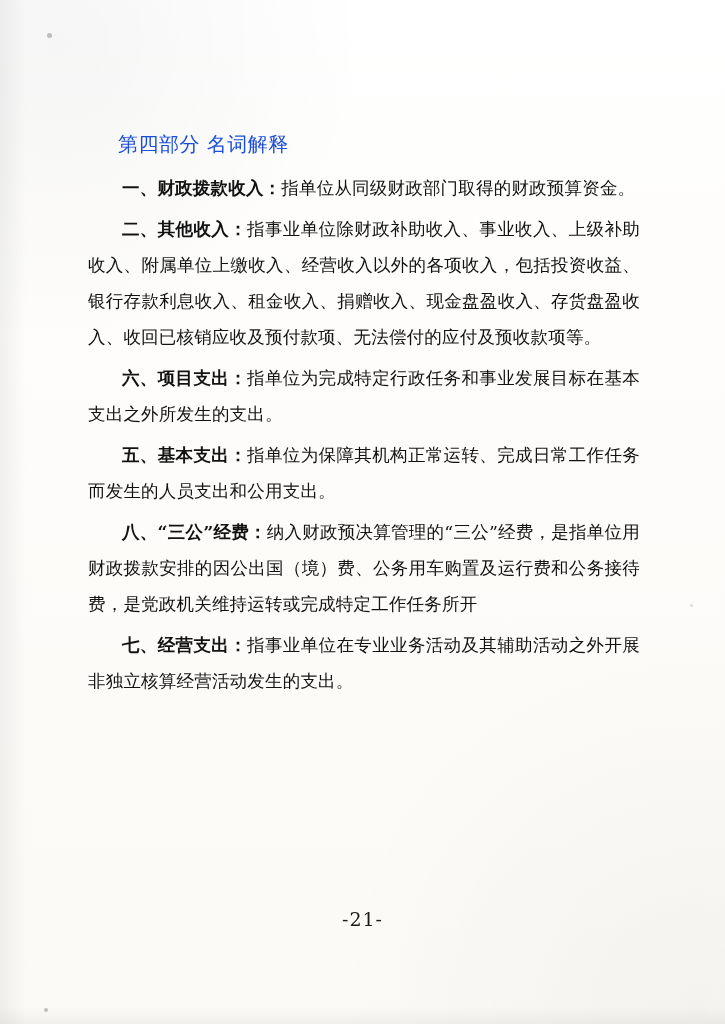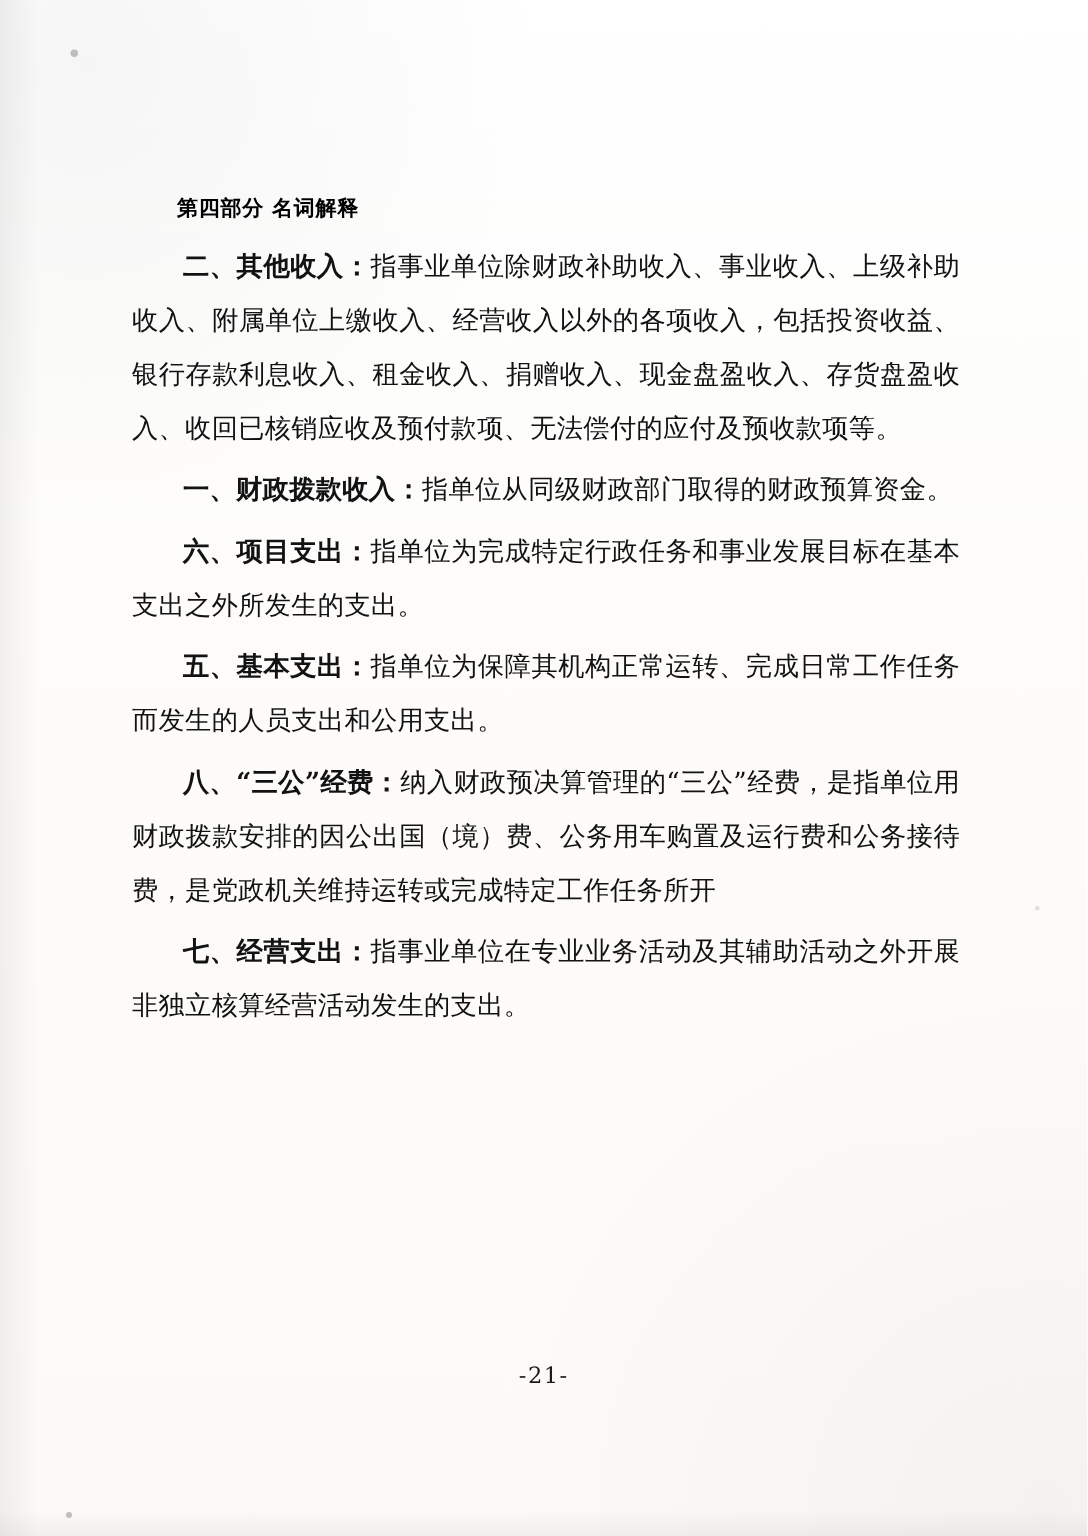--- a/index.html
+++ b/index.html
@@ -26,24 +26,24 @@
       linear-gradient(180deg, #ffffff 0%, #fdfcfa 40%, #fbfaf7 100%);
     pointer-events: none;
   }
   .content {
     position: absolute;
     left: 88px;
     top: 128px;
     width: 552px;
   }
   .doc-heading {
-    font-size: 14px;
-    font-weight: bold;
+    font-size: 20px;
+    font-weight: normal;
     letter-spacing: 0.5px;
-    color: #000000;
+    color: #1d4ed8;
     margin: 0 0 10px 0;
     text-indent: 30px;
     line-height: 1.6;
   }
   .para {
     font-size: 17.5px;
     line-height: 36px;
     color: #121212;
     margin: 0 0 5px 0;
     text-indent: 34px;
@@ -53,21 +53,21 @@
   }
   .para .lead {
     font-weight: bold;
   }
   .page-number {
     position: absolute;
     left: 0;
     right: 0;
     top: 908px;
     text-align: center;
-    font-size: 15px;
+    font-size: 19px;
     color: #1b1b1b;
     letter-spacing: 1px;
   }
   .speck {
     position: absolute;
     background: rgba(90, 85, 80, 0.35);
     border-radius: 50%;
     pointer-events: none;
   }
   .s1 { left: 47px; top: 33px; width: 5px; height: 5px; }
@@ -94,24 +94,24 @@
   <div class="edge-shadow-left"></div>
   <div class="edge-shadow-bottom"></div>
   <div class="speck s1"></div>
   <div class="speck s2"></div>
   <div class="speck s3"></div>
 
   <div class="content">
     <h1 class="doc-heading">第四部分  名词解释</h1>
 
     <p class="para">
-      <span class="lead">二、其他收入：</span><span>指事业单位除财政补助收入、事业收入、上级补助收入、附属单位上缴收入、经营收入以外的各项收入，包括投资收益、银行存款利息收入、租金收入、捐赠收入、现金盘盈收入、存货盘盈收入、收回已核销应收及预付款项、无法偿付的应付及预收款项等。</span>
+      <span class="lead">一、财政拨款收入：</span><span>指单位从同级财政部门取得的财政预算资金。</span>
     </p>
     <p class="para">
-      <span class="lead">一、财政拨款收入：</span><span>指单位从同级财政部门取得的财政预算资金。</span>
+      <span class="lead">二、其他收入：</span><span>指事业单位除财政补助收入、事业收入、上级补助收入、附属单位上缴收入、经营收入以外的各项收入，包括投资收益、银行存款利息收入、租金收入、捐赠收入、现金盘盈收入、存货盘盈收入、收回已核销应收及预付款项、无法偿付的应付及预收款项等。</span>
     </p>
     <p class="para">
       <span class="lead">六、项目支出：</span><span>指单位为完成特定行政任务和事业发展目标在基本支出之外所发生的支出。</span>
     </p>
     <p class="para">
       <span class="lead">五、基本支出：</span><span>指单位为保障其机构正常运转、完成日常工作任务而发生的人员支出和公用支出。</span>
     </p>
     <p class="para">
       <span class="lead">八、“三公”经费：</span><span>纳入财政预决算管理的“三公”经费，是指单位用财政拨款安排的因公出国（境）费、公务用车购置及运行费和公务接待费，是党政机关维持运转或完成特定工作任务所开</span>
     </p>

